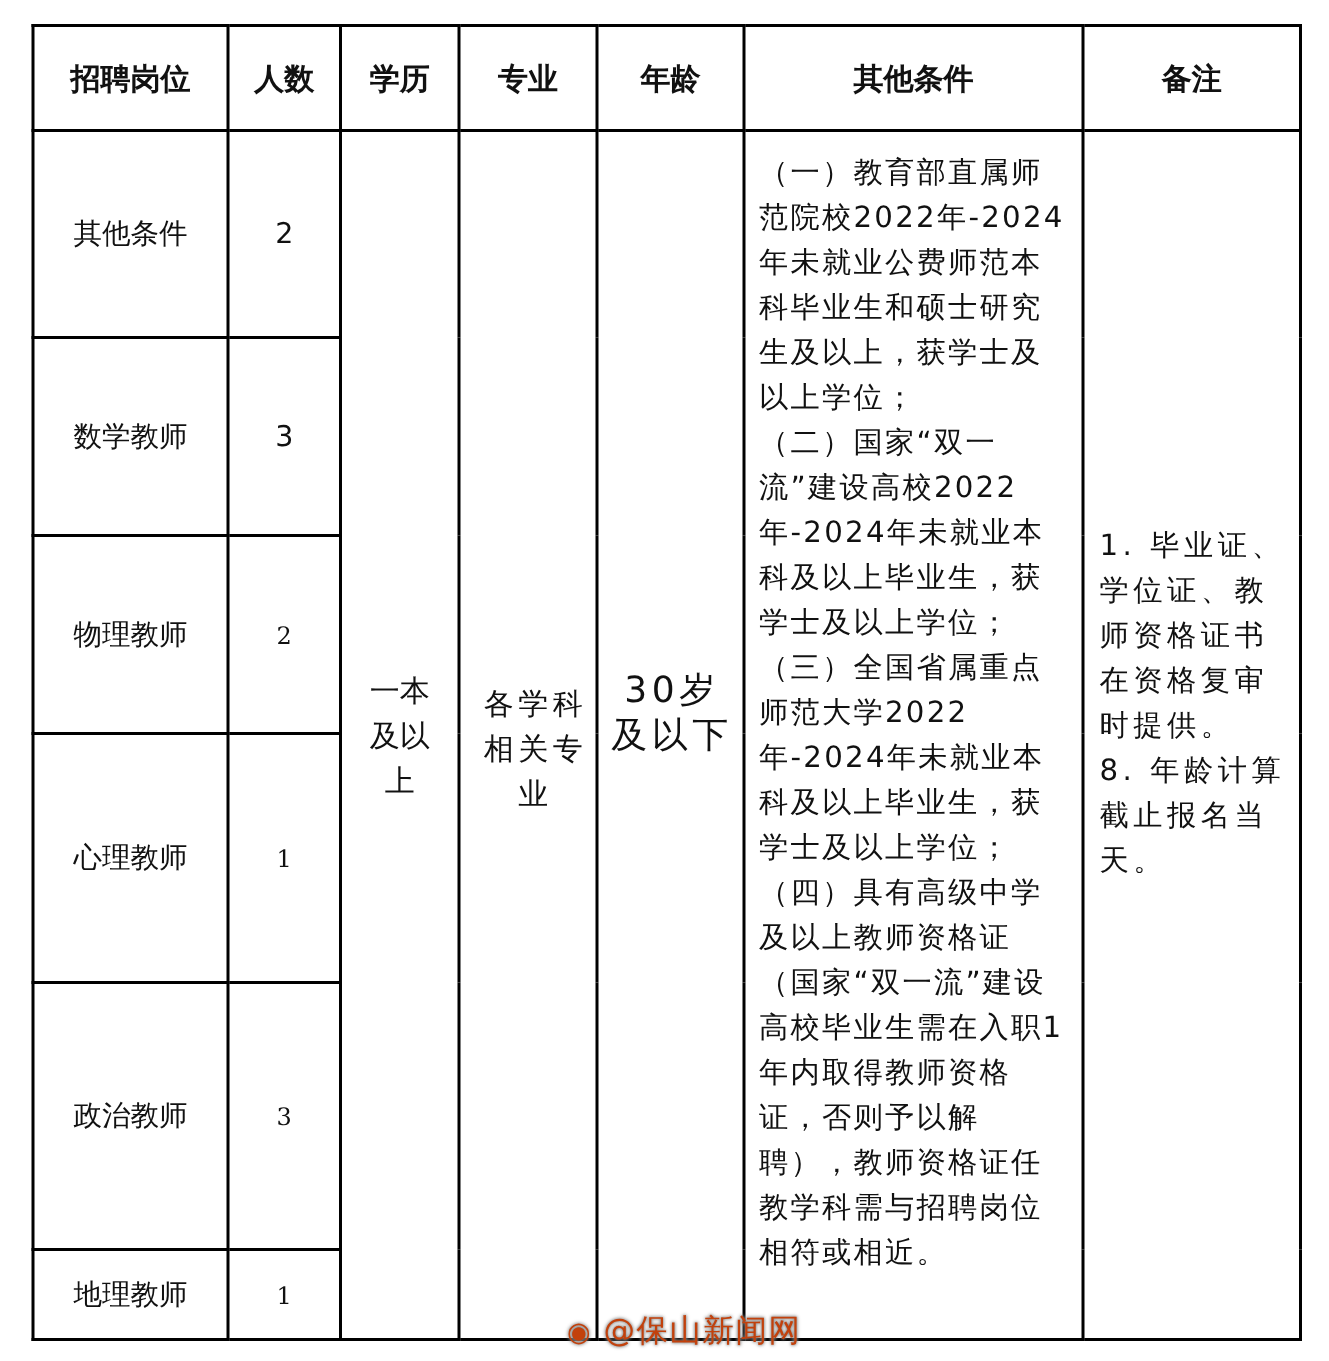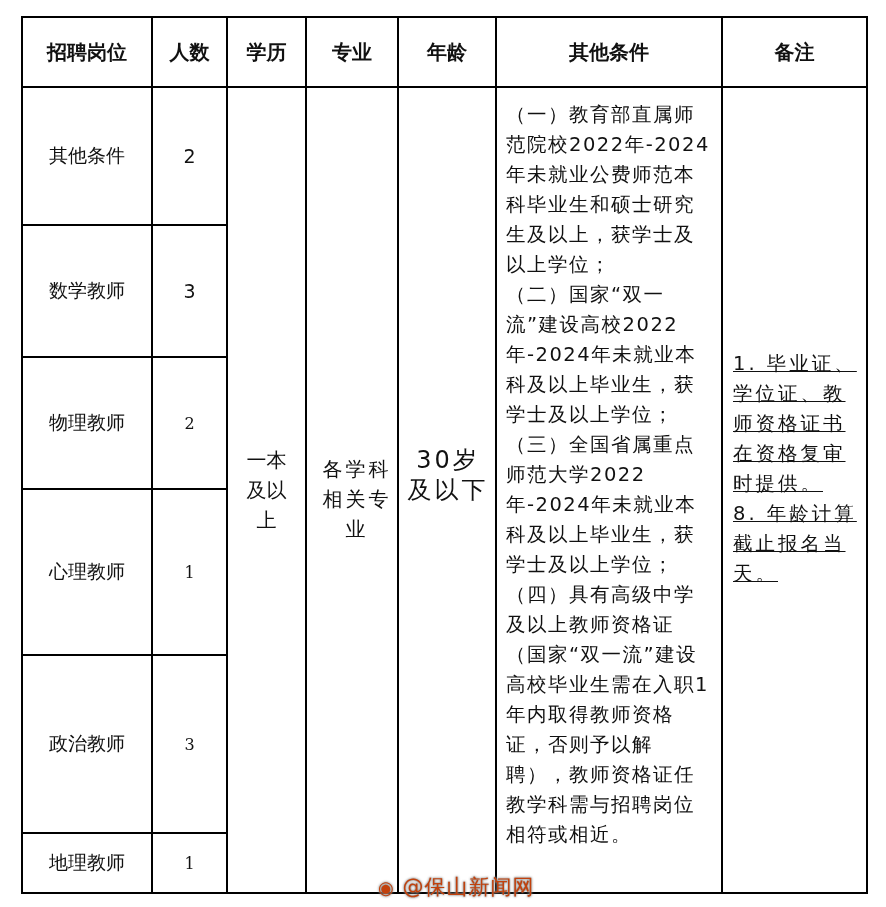--- a/index.html
+++ b/index.html
@@ -19,21 +19,21 @@
   .pos { font-size: 19px; }
   .num { font-size: 19px; }
   .num.serif { font-family: "DejaVu Serif", "Liberation Serif", serif; font-size: 16px; }
   .edu { text-align: center !important; font-size: 20px; line-height: 30px; padding-top: 0; }
   .major { font-size: 20px; line-height: 30px; padding-left: 14px !important; letter-spacing: 3px; }
   .age { font-size: 24px; line-height: 30px; padding-left: 8px !important; letter-spacing: 3px; }
   .other { vertical-align: top !important; text-align: left !important;
            font-size: 19.5px; line-height: 30px; padding: 12px 6px 0 9px !important; letter-spacing: 1.5px; }
   .other p { margin: 0; }
   .note { text-align: left !important; font-size: 19.5px; line-height: 30px;
-          padding-left: 10px !important; padding-right: 6px !important; letter-spacing: 3px; text-decoration: underline; }
+          padding-left: 10px !important; padding-right: 6px !important; letter-spacing: 3px; }
   .note p { margin: 0; }
   .watermark {
     position: absolute; left: 378px; top: 873px; font-size: 21px; color: #c2410c;
     text-shadow: 0 0 2px #777, 0 0 3px #999; letter-spacing: 1px;
   }
   .wm-icon { font-size: 18px; }
 </style>
 </head>
 <body>
 

